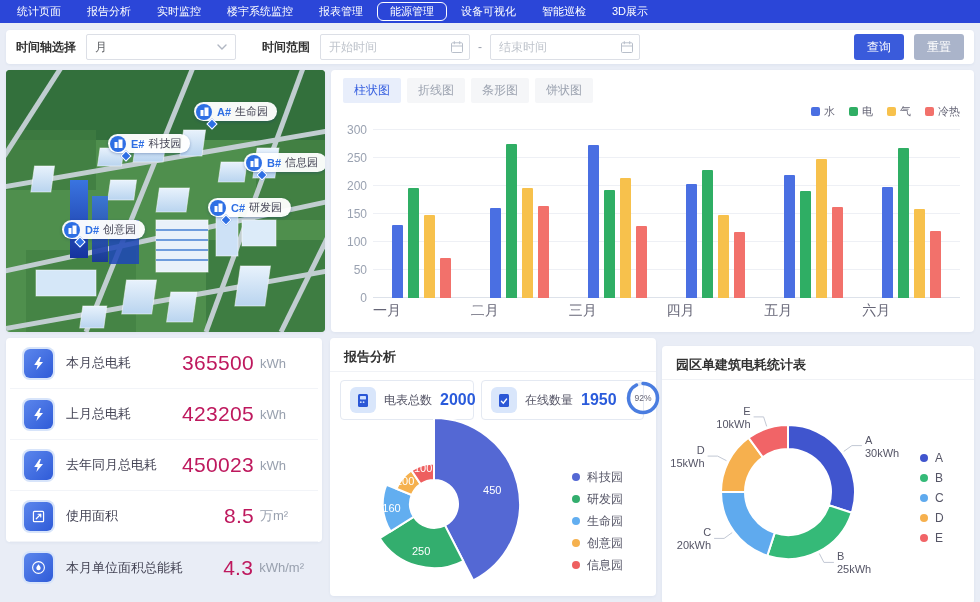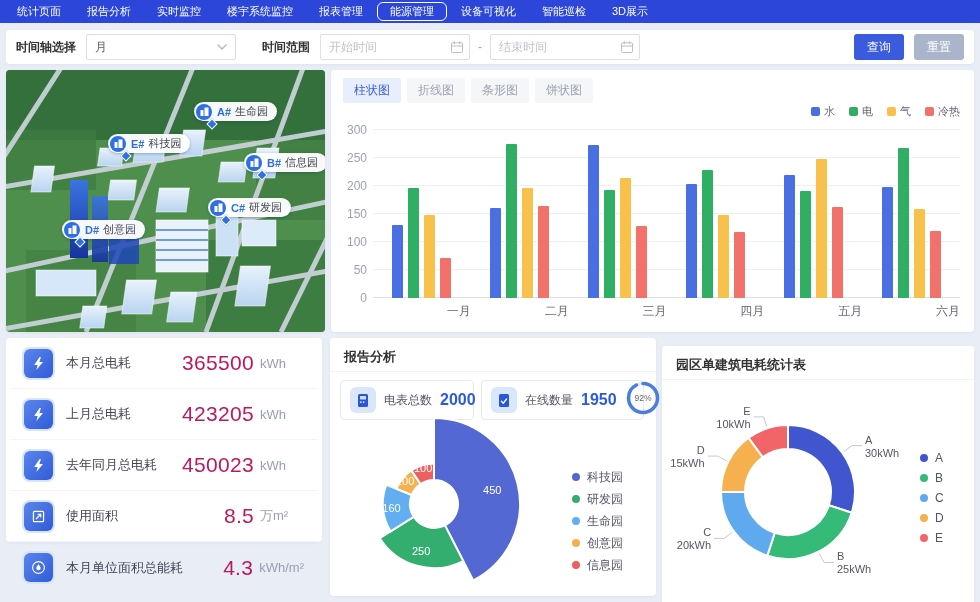--- a/index.html
+++ b/index.html
@@ -82,21 +82,21 @@
   .plot { position:absolute; left:42px; right:14px; top:60px; bottom:34px; }
   .gridline { position:absolute; left:0; right:0; height:1px; background:#eef0f5; }
   .gridline.zero { background:#dde2ea; }
   .ytick {
     position:absolute; left:-36px; width:30px; text-align:right;
     font-size:12px; color:#9aa2b1; transform:translateY(50%);
   }
   .bar-groups { position:absolute; left:0; right:0; top:0; bottom:0; display:flex; }
   .bar-group { flex:1; position:relative; display:flex; align-items:flex-end; justify-content:center; gap:5px; }
   .bar { width:11px; border-radius:1px 1px 0 0; }
-  .xlabel { position:absolute; bottom:-22px; width:100%; text-align:right; font-size:12px; color:#667; }
+  .xlabel { position:absolute; bottom:-22px; width:100%; text-align:left; font-size:14px; color:#667; }
   
   .stats-card { left:6px; top:338px; width:316px; height:204px; padding:0 4px; }
   .stat-row { height:51px; display:flex; align-items:center; padding:0 14px; border-bottom:1px solid #f2f4f8; }
   .stat-row:last-child { border-bottom:none; }
   .stat-icon {
     width:29px; height:29px; border-radius:6px; flex:none;
     background:linear-gradient(135deg,#5b86ec,#2f5bd8);
     display:flex; align-items:center; justify-content:center;
     box-shadow:0 0 0 2px #d7e4fa; margin-right:13px;
   }

